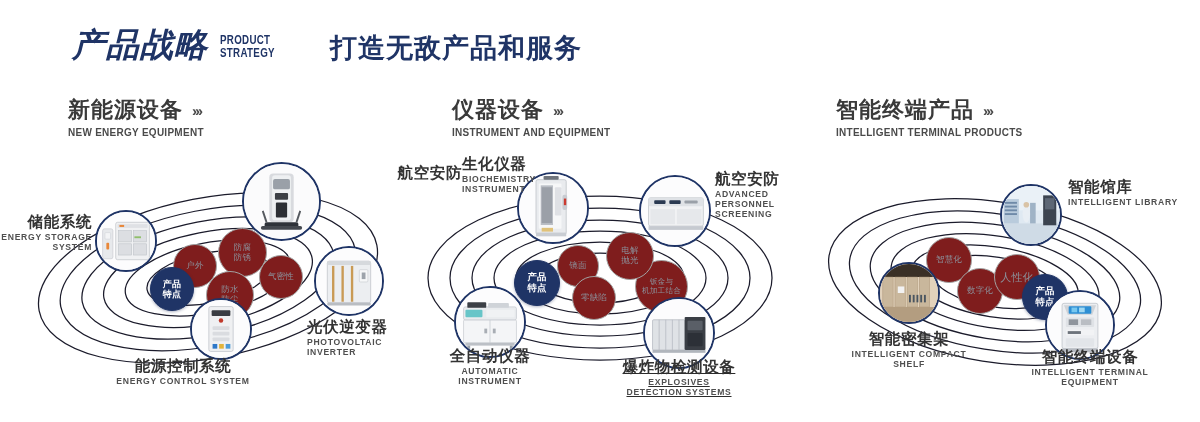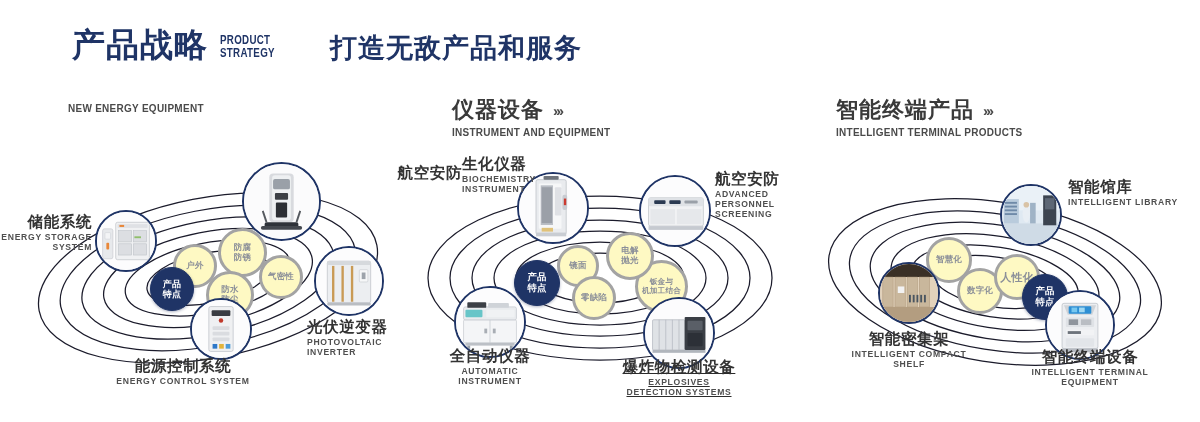--- a/index.html
+++ b/index.html
@@ -5,21 +5,21 @@
   * { margin:0; padding:0; box-sizing:border-box; }
   html, body { width:1200px; height:422px; background:#ffffff; overflow:hidden; }
   body { font-family:"Liberation Sans","DejaVu Sans",sans-serif; color:#2b2b2b; }
 
   #stage { position:relative; width:1200px; height:422px; background:#fff; }
 
   
   .title-row { position:absolute; left:72px; top:28px; display:flex; align-items:flex-end; }
   .title-cn {
     font-size:33px; font-weight:bold; letter-spacing:1px;
-    color:#1f3466; line-height:1; font-family:"Liberation Sans","DejaVu Sans",sans-serif;
+    color:#1f3466; line-height:1; font-family:"Liberation Sans","DejaVu Sans",sans-serif;font-style:italic;
   }
   .title-en {
     margin-left:12px; margin-bottom:2px;
     font-size:12.5px; font-weight:bold; line-height:1.0;
     color:#1f3466; letter-spacing:0.4px;
     transform:scaleX(0.78); transform-origin:left bottom;
     white-space:pre-line;
   }
   .headline {
     position:absolute; left:330px; top:35px;
@@ -41,23 +41,23 @@
     letter-spacing:0.3px; transform:scaleX(0.95); transform-origin:left top;
   }
 
   
   .cluster { position:absolute; top:150px; width:400px; height:272px; }
   .cluster svg.rings { position:absolute; left:0; top:0; width:400px; height:272px; }
 
   
   .feat {
     position:absolute; border-radius:50%;
-    border:3px solid #a3a3a3; background:#fef9c3;
+    border:1px solid #a3a3a3; background:#7f1d1d;
     display:flex; align-items:center; justify-content:center; text-align:center;
-    color:#8b8f99; line-height:1.12; letter-spacing:0.2px;font-weight:bold;
+    color:#8b8f99; line-height:1.12; letter-spacing:0.2px;
   }
   .feat.core {
     background:#1f3466; border:1px solid #1f3466; color:#ffffff; font-weight:bold;
     box-shadow:0 1px 3px rgba(20,35,80,.35);
   }
 
   
   .node {
     position:absolute; border-radius:50%; overflow:hidden;
     border:2.5px solid #1f3466; background:#f4f5f7;
@@ -78,20 +78,21 @@
 <div id="stage">
 
   <div class="title-row">
     <div class="title-cn">产品战略</div>
     <div class="title-en">PRODUCT
 STRATEGY</div>
   </div>
   <div class="headline">打造无敌产品和服务</div>
 
   <div class="sec-head" style="left:68px; top:98px;">
+    <div><span class="cn">新能源设备</span><span class="arrows">›››</span></div>
     <div class="en">NEW ENERGY EQUIPMENT</div>
   </div>
 
   <div class="sec-head" style="left:452px; top:98px;">
     <div><span class="cn">仪器设备</span><span class="arrows">›››</span></div>
     <div class="en">INSTRUMENT AND EQUIPMENT</div>
   </div>
 
   <div class="sec-head" style="left:836px; top:98px;">
     <div><span class="cn">智能终端产品</span><span class="arrows">›››</span></div>

